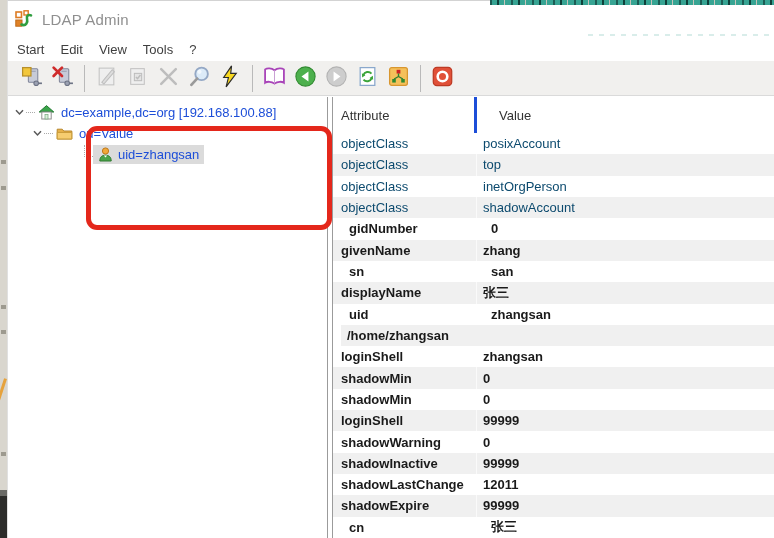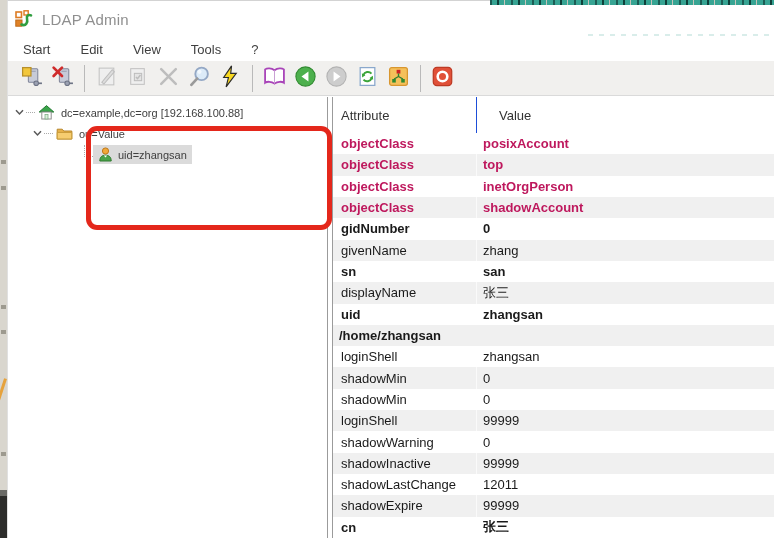--- a/index.html
+++ b/index.html
@@ -38,64 +38,64 @@
   
   .window {
     position: absolute; left: 7px; top: 0; width: 767px; height: 538px;
     background: #fff; border-top: 1px solid #d3d3d3; border-left: 1px solid #e0e0e0;
     z-index: 2;
   }
   .titlebar { height: 36px; display: flex; align-items: center; padding-left: 7px; background: #fff; }
   .app-logo { width: 19px; height: 19px; display: inline-flex; }
   .window-title { margin-left: 8px; font-size: 15px; color: #8f8f8f; letter-spacing: .2px; }
 
-  .menubar { height: 24px; display: flex; align-items: center; padding-left: 7px; background: #fff; gap: 14px; }
+  .menubar { height: 24px; display: flex; align-items: center; padding-left: 1px; background: #fff; }
   .menu-item { font-size: 13px; color: #3f3f3f; padding: 2px 8px; cursor: default; }
 
   .toolbar {
     height: 35px; background: #f1f0ee; border-bottom: 1px solid #dadada;
     display: flex; align-items: center; padding-left: 8px;
   }
   .tbtn {
     width: 31px; height: 29px; border: none; background: transparent;
     display: inline-flex; align-items: center; justify-content: center; padding: 0;
   }
   .tbtn svg { width: 23px; height: 23px; }
   .tsep { width: 1px; height: 27px; background: #b9b9b9; margin: 0 6px; }
 
   
   .main { position: absolute; top: 96px; left: 0; right: 0; bottom: 0; display: flex; background: #fff; }
   .tree-panel { width: 320px; background: #fff; border-right: 1px solid #9b9b9b; padding-top: 5px; }
   .splitter { width: 4px; background: #fff; cursor: col-resize; }
   .attr-panel { flex: 1; background: #fff; border-left: 1px solid #9b9b9b; display: flex; flex-direction: column; }
 
   
-  .tree-row { height: 21px; display: flex; align-items: center; font-size: 11px; color: #404040; white-space: nowrap; }
+  .tree-row { height: 21px; display: flex; align-items: center; font-size: 13px; color: #1d4ed8; white-space: nowrap; }
   .tree-row.lvl0 { padding-left: 6px; }
   .tree-row.lvl1 { padding-left: 24px; }
   .tree-row.lvl2 { padding-left: 76px; }
   .chev { width: 11px; height: 11px; display: inline-flex; flex: none; }
   .dots { width: 9px; border-top: 1px dotted #ababab; margin: 0 1px; flex: none; }
   .elbow { width: 9px; height: 12px; border-left: 1px dotted #ababab; border-bottom: 1px dotted #ababab; margin-bottom: 8px; flex: none; }
   .node-icon { width: 17px; height: 17px; display: inline-flex; margin: 0 3px 0 2px; flex: none; }
   .tree-label { padding: 1px 3px; }
   .node-sel { display: inline-flex; align-items: center; background: #dbdbdb; padding: 1px 2px; }
   .node-sel .tree-label { padding: 0 3px 0 1px; }
 
   
   .attr-header { height: 36px; display: flex; align-items: center; font-size: 13px; color: #333; flex: none; }
-  .hcol-attr { width: 144px; padding-left: 8px; border-right: 1px solid #1d4ed8; align-self: stretch; display:flex; align-items:center; }
+  .hcol-attr { width: 144px; padding-left: 8px; border-right: 3px solid #1d4ed8; align-self: stretch; display:flex; align-items:center; }
   .hcol-val { padding-left: 6px; margin-left: 16px; }
   .attr-rows { display: grid; grid-auto-rows: 21.32px; }
-  .attr-row { display: flex; font-size: 13px; color: #1a1a1a; align-items: stretch; }
+  .attr-row { display: flex; font-size: 13px; color: #1a1a1a; align-items: stretch; font-weight: bold; }
   .attr-row.alt { background: #f0f0f0; }
   .cell-attr { width: 144px; padding-left: 8px; display: flex; align-items: center; border-right: 1px solid rgba(255,255,255,.65); }
   .cell-val { flex: 1; padding-left: 6px; display: flex; align-items: center; }
-  .attr-row.objectclass { color: #be185d; font-weight: bold; }
-  .attr-row.bold { font-weight: bold; }
+  .attr-row.objectclass { color: #0c4a6e; font-weight: normal; }
+  .attr-row.bold { font-weight: bold; margin-left: 8px; }
 
   
   .annotation {
     position: absolute; left: 86px; top: 126px; width: 246px; height: 104px;
     border: 5px solid #e4271b; border-radius: 11px; z-index: 40; pointer-events: none;
   }
 </style>
 </head>
 <body>
 

